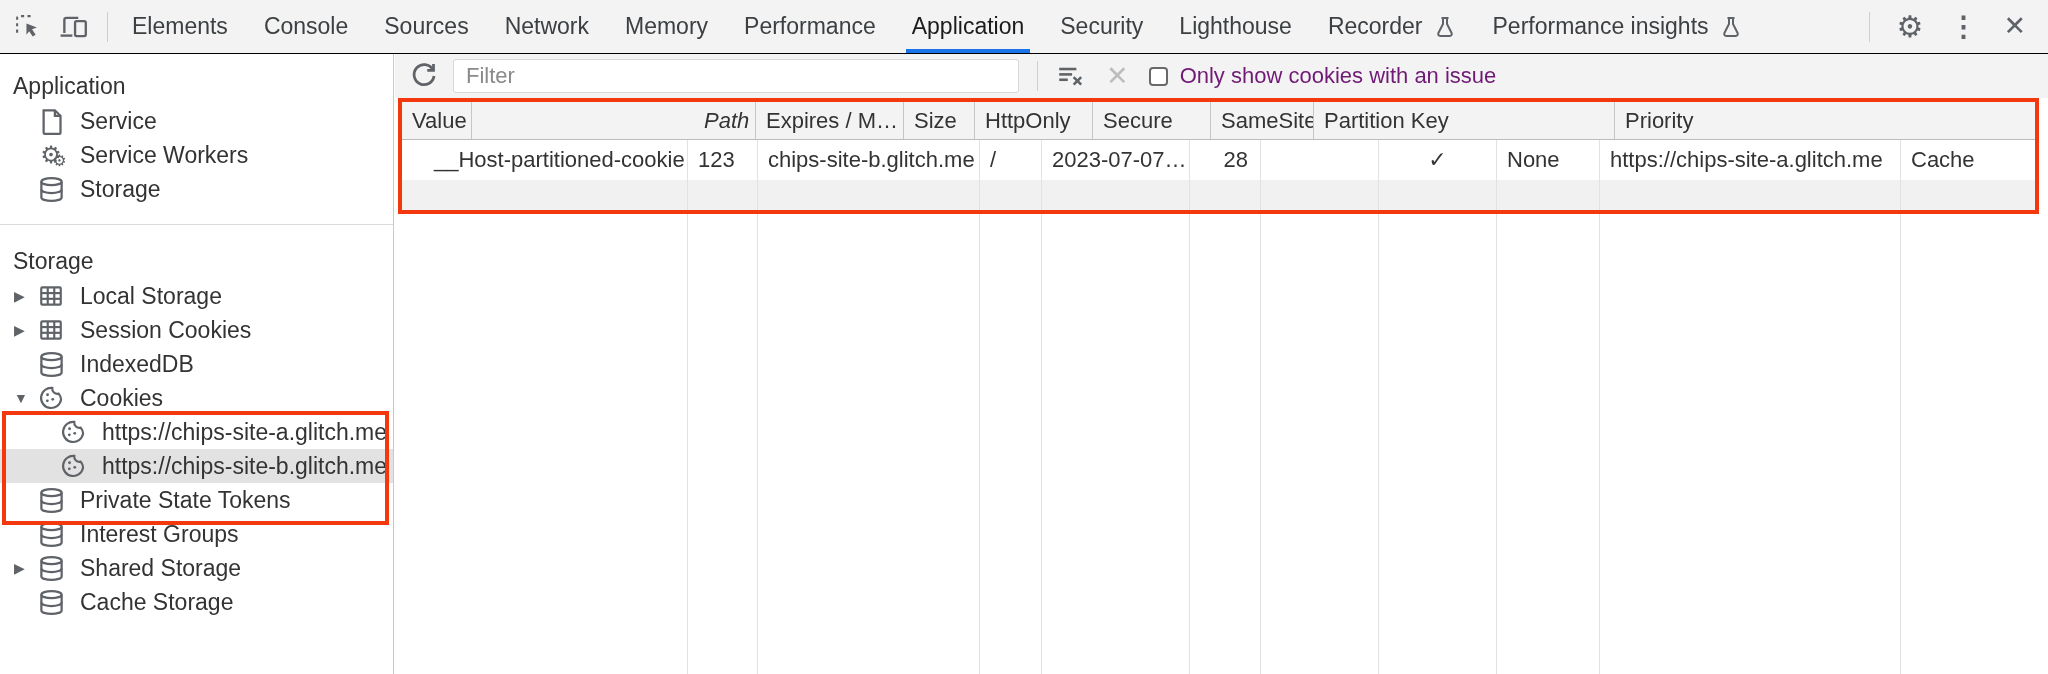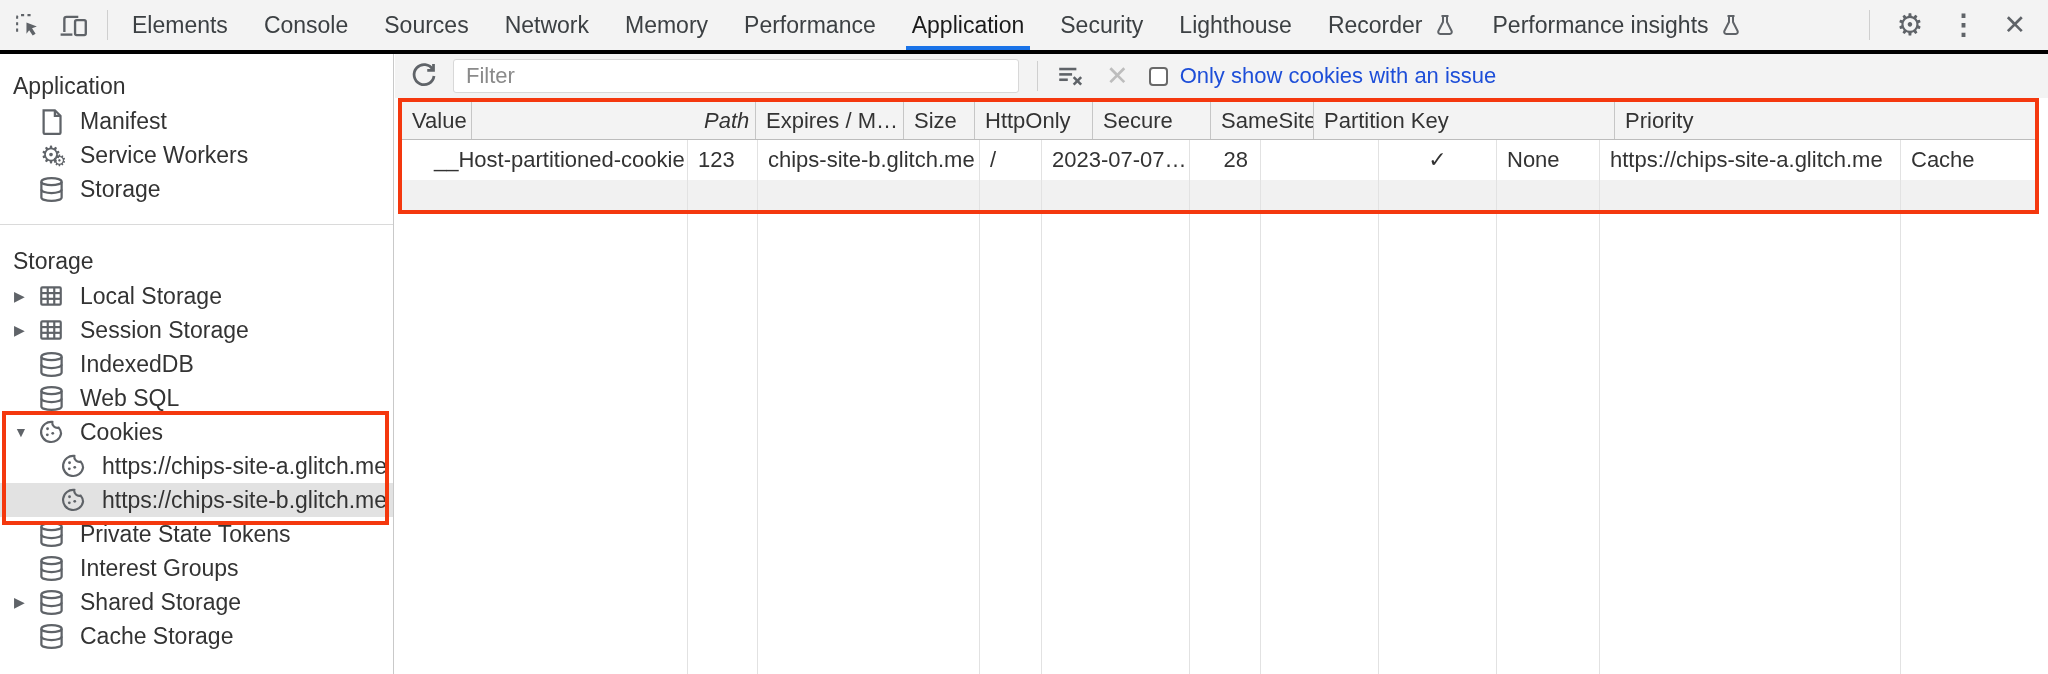--- a/index.html
+++ b/index.html
@@ -4,21 +4,21 @@
 <style>
   * { box-sizing: border-box; }
   html,body { margin:0; padding:0; }
   body {
     width:2048px; height:674px; overflow:hidden; background:#fff;
     font-family:"Liberation Sans", sans-serif; color:#333;
     position:relative;
   }
   
   .topbar {
-    height:54px; background:#f3f3f3; border-bottom:4px solid #000000;
+    height:54px; background:#f3f3f3; border-bottom:1px solid #000000;
     display:flex; align-items:stretch;
   }
   .topbar-left { display:flex; align-items:center; padding-left:14px; gap:18px; }
   .vdiv { width:1px; height:30px; background:#cfcfcf; align-self:center; }
   .tabs { display:flex; align-items:stretch; margin-left:6px; }
   .tab { display:flex; align-items:center; padding:0 18px; font-size:23px; color:#3c4043; position:relative; white-space:nowrap; }
   .tab.active { color:#1a1a1a; }
   .tab.active::after { content:""; position:absolute; left:12px; right:12px; bottom:0; height:4px; background:#1a73e8; }
   .tab .flask { margin-left:10px; display:flex; align-items:center; }
   .topbar-right { margin-left:auto; display:flex; align-items:center; gap:26px; padding-right:22px; }
@@ -56,21 +56,21 @@
     font-family:"Liberation Sans", sans-serif;
   }
   .filter-input::placeholder { color:#8a8a8a; }
   .tdiv { width:1px; height:30px; background:#cfcfcf; margin:0 18px; }
   .clear-filter-btn { display:flex; align-items:center; color:#5f6368; }
   .x-dim { font-size:27px; color:#bdbdbd; margin-left:20px; }
   .issue-checkbox {
     appearance:none; -webkit-appearance:none; width:19px; height:19px; margin:0 0 0 20px;
     border:2px solid #696969; border-radius:4px; background:#fff;
   }
-  .checkbox-label { font-size:22px; color:#1d4ed8; margin-left:12px; white-space:nowrap; }
+  .checkbox-label { font-size:22px; color:#701a75; margin-left:12px; white-space:nowrap; }
 
   .table-area { position:absolute; top:44px; left:0; right:0; bottom:0; }
   .red-table-box {
     position:absolute; left:3px; top:0; width:1641px;
     border:4px solid #f4380e; background:#fff;
   }
   .hdr-row { display:flex; height:38px; background:#f3f3f3; border-bottom:1px solid #bcbcbc; }
   .hdr-cell {
     font-size:22px; color:#333; display:flex; align-items:center; padding-left:10px;
     border-right:1px solid #c6c6c6; overflow:hidden; white-space:nowrap; flex:0 0 auto;
@@ -168,21 +168,21 @@
   <div class="sidebar-highlight"></div>
 <div class="section-header">Application</div>
     <div class="tree-item">
       <span class="arrow"></span>
       <span class="tree-icon">
         <svg width="23" height="27" viewBox="0 0 20 24" fill="none" stroke="#5f6368" stroke-width="2">
           <path d="M3 2 h10 l5 5 v15 a1 1 0 0 1 -1 1 H4 a1 1 0 0 1 -1 -1 z"></path>
           <path d="M13 2 v5 h5"></path>
         </svg>
       </span>
-      <span>Manifest</span>
+      <span>Service</span>
     </div>
     <div class="tree-item">
       <span class="arrow"></span>
       <span class="tree-icon">
         <span class="gears-glyph">⚙<span class="g2">⚙</span></span>
       </span>
       <span>Service Workers</span>
     </div>
     <div class="tree-item">
       <span class="arrow"></span>
@@ -214,43 +214,32 @@
       <span class="arrow">▶</span>
       <span class="tree-icon">
         <svg width="26" height="26" viewBox="0 0 24 24" fill="none" stroke="#5f6368" stroke-width="2">
           <rect x="3" y="4" width="18" height="16" rx="1"></rect>
           <line x1="3" y1="9.3" x2="21" y2="9.3"></line>
           <line x1="3" y1="14.6" x2="21" y2="14.6"></line>
           <line x1="9" y1="4" x2="9" y2="20"></line>
           <line x1="15" y1="4" x2="15" y2="20"></line>
         </svg>
       </span>
-      <span>Session Storage</span>
+      <span>Session Cookies</span>
     </div>
     <div class="tree-item">
       <span class="arrow"></span>
       <span class="tree-icon">
         <svg width="27" height="27" viewBox="0 0 24 24" fill="none" stroke="#5f6368" stroke-width="2">
           <ellipse cx="12" cy="5" rx="9" ry="3.2"></ellipse>
           <path d="M3 5 v7 c0 1.8 4 3.2 9 3.2 s9 -1.4 9 -3.2 V5"></path>
           <path d="M3 12 v7 c0 1.8 4 3.2 9 3.2 s9 -1.4 9 -3.2 V12"></path>
         </svg>
       </span>
       <span>IndexedDB</span>
-    </div>
-    <div class="tree-item">
-      <span class="arrow"></span>
-      <span class="tree-icon">
-        <svg width="27" height="27" viewBox="0 0 24 24" fill="none" stroke="#5f6368" stroke-width="2">
-          <ellipse cx="12" cy="5" rx="9" ry="3.2"></ellipse>
-          <path d="M3 5 v7 c0 1.8 4 3.2 9 3.2 s9 -1.4 9 -3.2 V5"></path>
-          <path d="M3 12 v7 c0 1.8 4 3.2 9 3.2 s9 -1.4 9 -3.2 V12"></path>
-        </svg>
-      </span>
-      <span>Web SQL</span>
     </div>
     <div class="tree-item">
       <span class="arrow">▼</span>
       <span class="tree-icon">
         <svg width="26" height="26" viewBox="0 0 24 24" fill="none" stroke="#5f6368" stroke-width="2">
           <path d="M21.3 13.5 A9.3 9.3 0 1 1 13.2 2.7 a4.6 4.6 0 0 0 1.5 4.2 a4.6 4.6 0 0 0 4.4 1.1 a9.3 9.3 0 0 1 2.2 5.5 z"></path>
           <circle cx="8.8" cy="9" r="1.3" fill="#5f6368" stroke="none"></circle>
           <circle cx="8.6" cy="14.6" r="1.3" fill="#5f6368" stroke="none"></circle>
           <circle cx="13.6" cy="13.2" r="1.3" fill="#5f6368" stroke="none"></circle>
         </svg>

